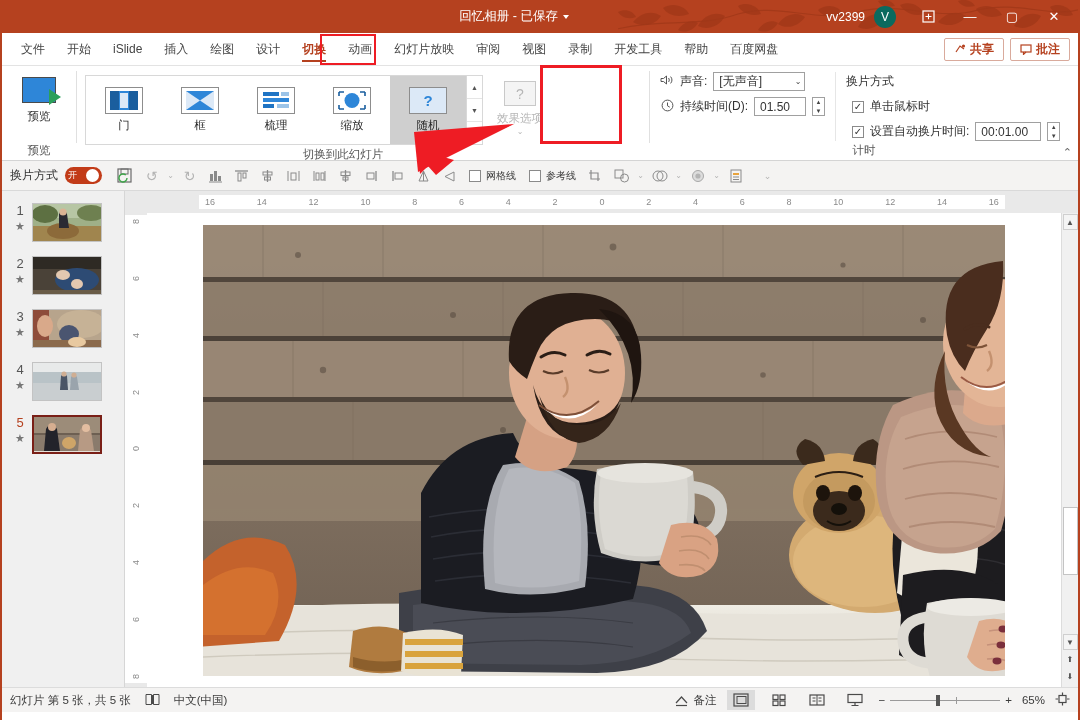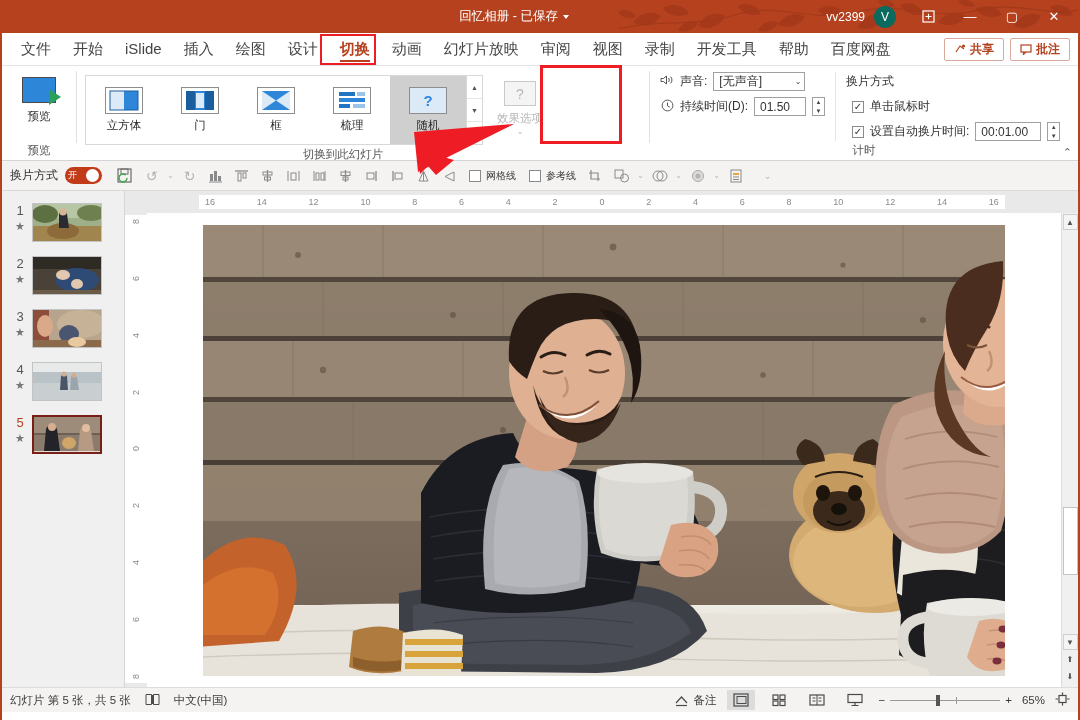--- a/index.html
+++ b/index.html
@@ -37,21 +37,21 @@
               padding-right:4px; position:relative; z-index:3; }
   .user-name { color:#fff; font-size:12px; margin-right:7px; }
   .avatar { width:22px;height:22px;border-radius:50%;background:#0b6a5e;color:#fff;
             font-size:12px;display:flex;align-items:center;justify-content:center;margin-right:10px;}
   .winbtn { width:40px;height:33px;display:flex;align-items:center;justify-content:center;
             color:#fff;font-size:13px; }
 
   
   .tabsrow { height:33px; background:#fff; display:flex; align-items:center;
              padding-left:8px; border-bottom:1px solid #e3e3e3; position:relative; }
-  .tab { padding:0 11px; height:30px; line-height:30px; font-size:15px;
+  .tab { padding:0 11px; height:30px; line-height:30px; font-size:12px;
          color:#444; white-space:nowrap; position:relative; }
   .tab.active { color:#b5411f; font-weight:bold; }
   .tab.active:after{content:"";position:absolute;left:11px;right:11px;bottom:2px;
                     height:2.5px;background:#b5411f;}
   .tab-hi { position:absolute; left:318px; top:1px; width:56px; height:31px;
             border:2px solid #ee1c24; z-index:5; pointer-events:none; }
   .tabs-right { margin-left:auto; display:flex; gap:6px; padding-right:8px; }
   .pillbtn { border:1px solid #d9aa9c; color:#b5411f; font-size:12px;
              padding:2px 9px; display:flex; align-items:center; gap:4px;
              font-weight:bold; border-radius:2px; }
@@ -275,31 +275,20 @@
       </div>
       <div class="gname">预览</div>
     </div>
     <div class="gsep"></div>
 
     <div class="rgroup" style="flex:0 0 572px;">
       <div class="gbody" style="padding-left:8px;">
         <div class="gallery-wrap">
           <div class="gallery">
 
-            <div class="gitem">
-              <span class="tile">
-                <svg width="30" height="21" viewBox="0 0 30 21">
-                    <rect x="1" y="1" width="28" height="19" fill="#1f74c4"></rect>
-                    <path d="M1 1 h14 v19 h-14z" fill="#dce9f7"></path>
-                    <path d="M15 1 h14 v19 h-14z" fill="#2e86d8"></path>
-                    <rect x="1" y="1" width="28" height="19" fill="none" stroke="#1a5e9e"></rect>
-                  </svg>
-              </span>
-              <span class="gi-lbl">立方体</span>
-            </div>
 
             <div class="gitem">
               <span class="tile">
                 <svg width="30" height="21" viewBox="0 0 30 21">
                     <rect x="1" y="1" width="28" height="19" fill="#2e86d8"></rect>
                     <rect x="1" y="1" width="9" height="19" fill="#1a5e9e"></rect>
                     <rect x="20" y="1" width="9" height="19" fill="#1a5e9e"></rect>
                     <rect x="11" y="3" width="8" height="15" fill="#dce9f7"></rect>
                   </svg>
               </span>
@@ -323,20 +312,29 @@
                     <rect x="2" y="2" width="16" height="4" fill="#1f74c4"></rect>
                     <rect x="2" y="8" width="26" height="4" fill="#2e86d8"></rect>
                     <rect x="2" y="14" width="11" height="4" fill="#1f74c4"></rect>
                     <rect x="20" y="2" width="8" height="4" fill="#9cc4e8"></rect>
                     <rect x="16" y="14" width="12" height="4" fill="#9cc4e8"></rect>
                   </svg>
               </span>
               <span class="gi-lbl">梳理</span>
             </div>
 
+            <div class="gitem">
+              <span class="tile">
+                <svg width="30" height="21" viewBox="0 0 30 21">
+                    <circle cx="15" cy="10.5" r="7.5" fill="#2e86d8"></circle>
+                    <path d="M2 2h5M2 2v4M28 2h-5M28 2v4M2 19h5M2 19v-4M28 19h-5M28 19v-4" stroke="#1a5e9e" stroke-width="1.6" fill="none"></path>
+                  </svg>
+              </span>
+              <span class="gi-lbl">缩放</span>
+            </div>
 
             <div class="gitem sel">
               <span class="tile" style="background:#dce9f7;">
                 <span style="color:#2e86d8;font-size:15px;font-weight:bold;">?</span>
               </span>
               <span class="gi-lbl">随机</span>
             </div>
           </div>
 
           <div class="gal-scroll">

